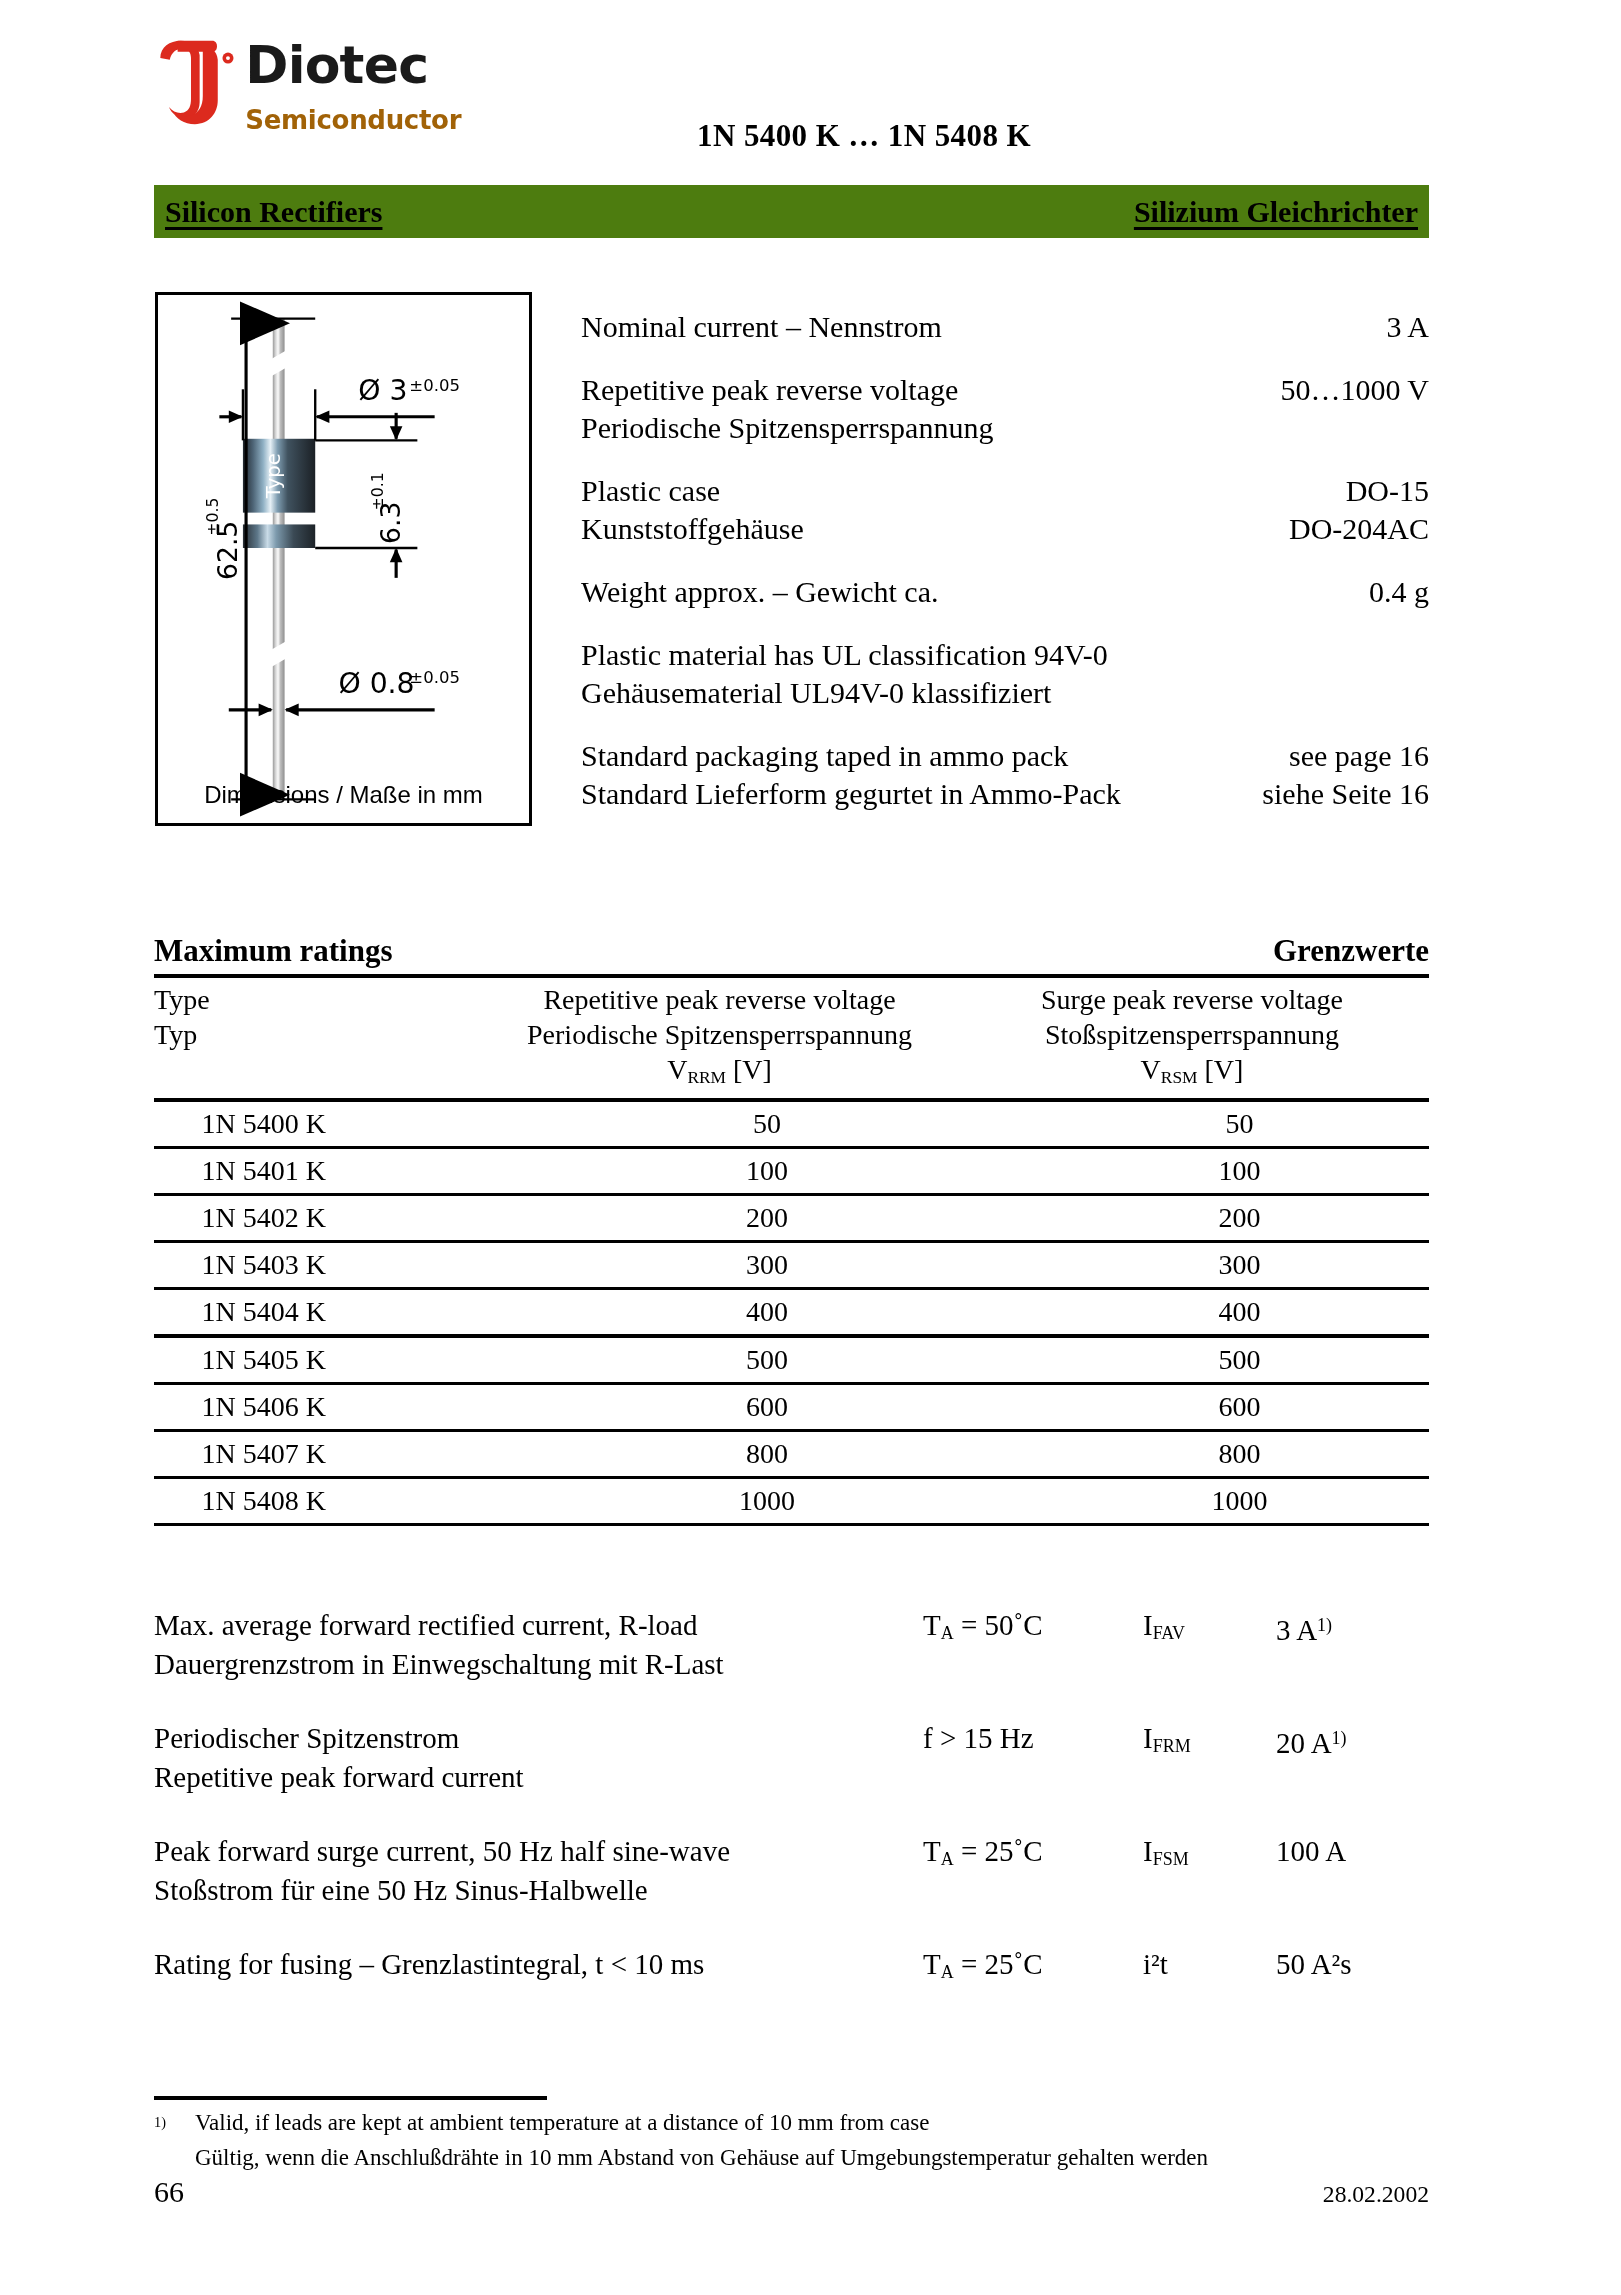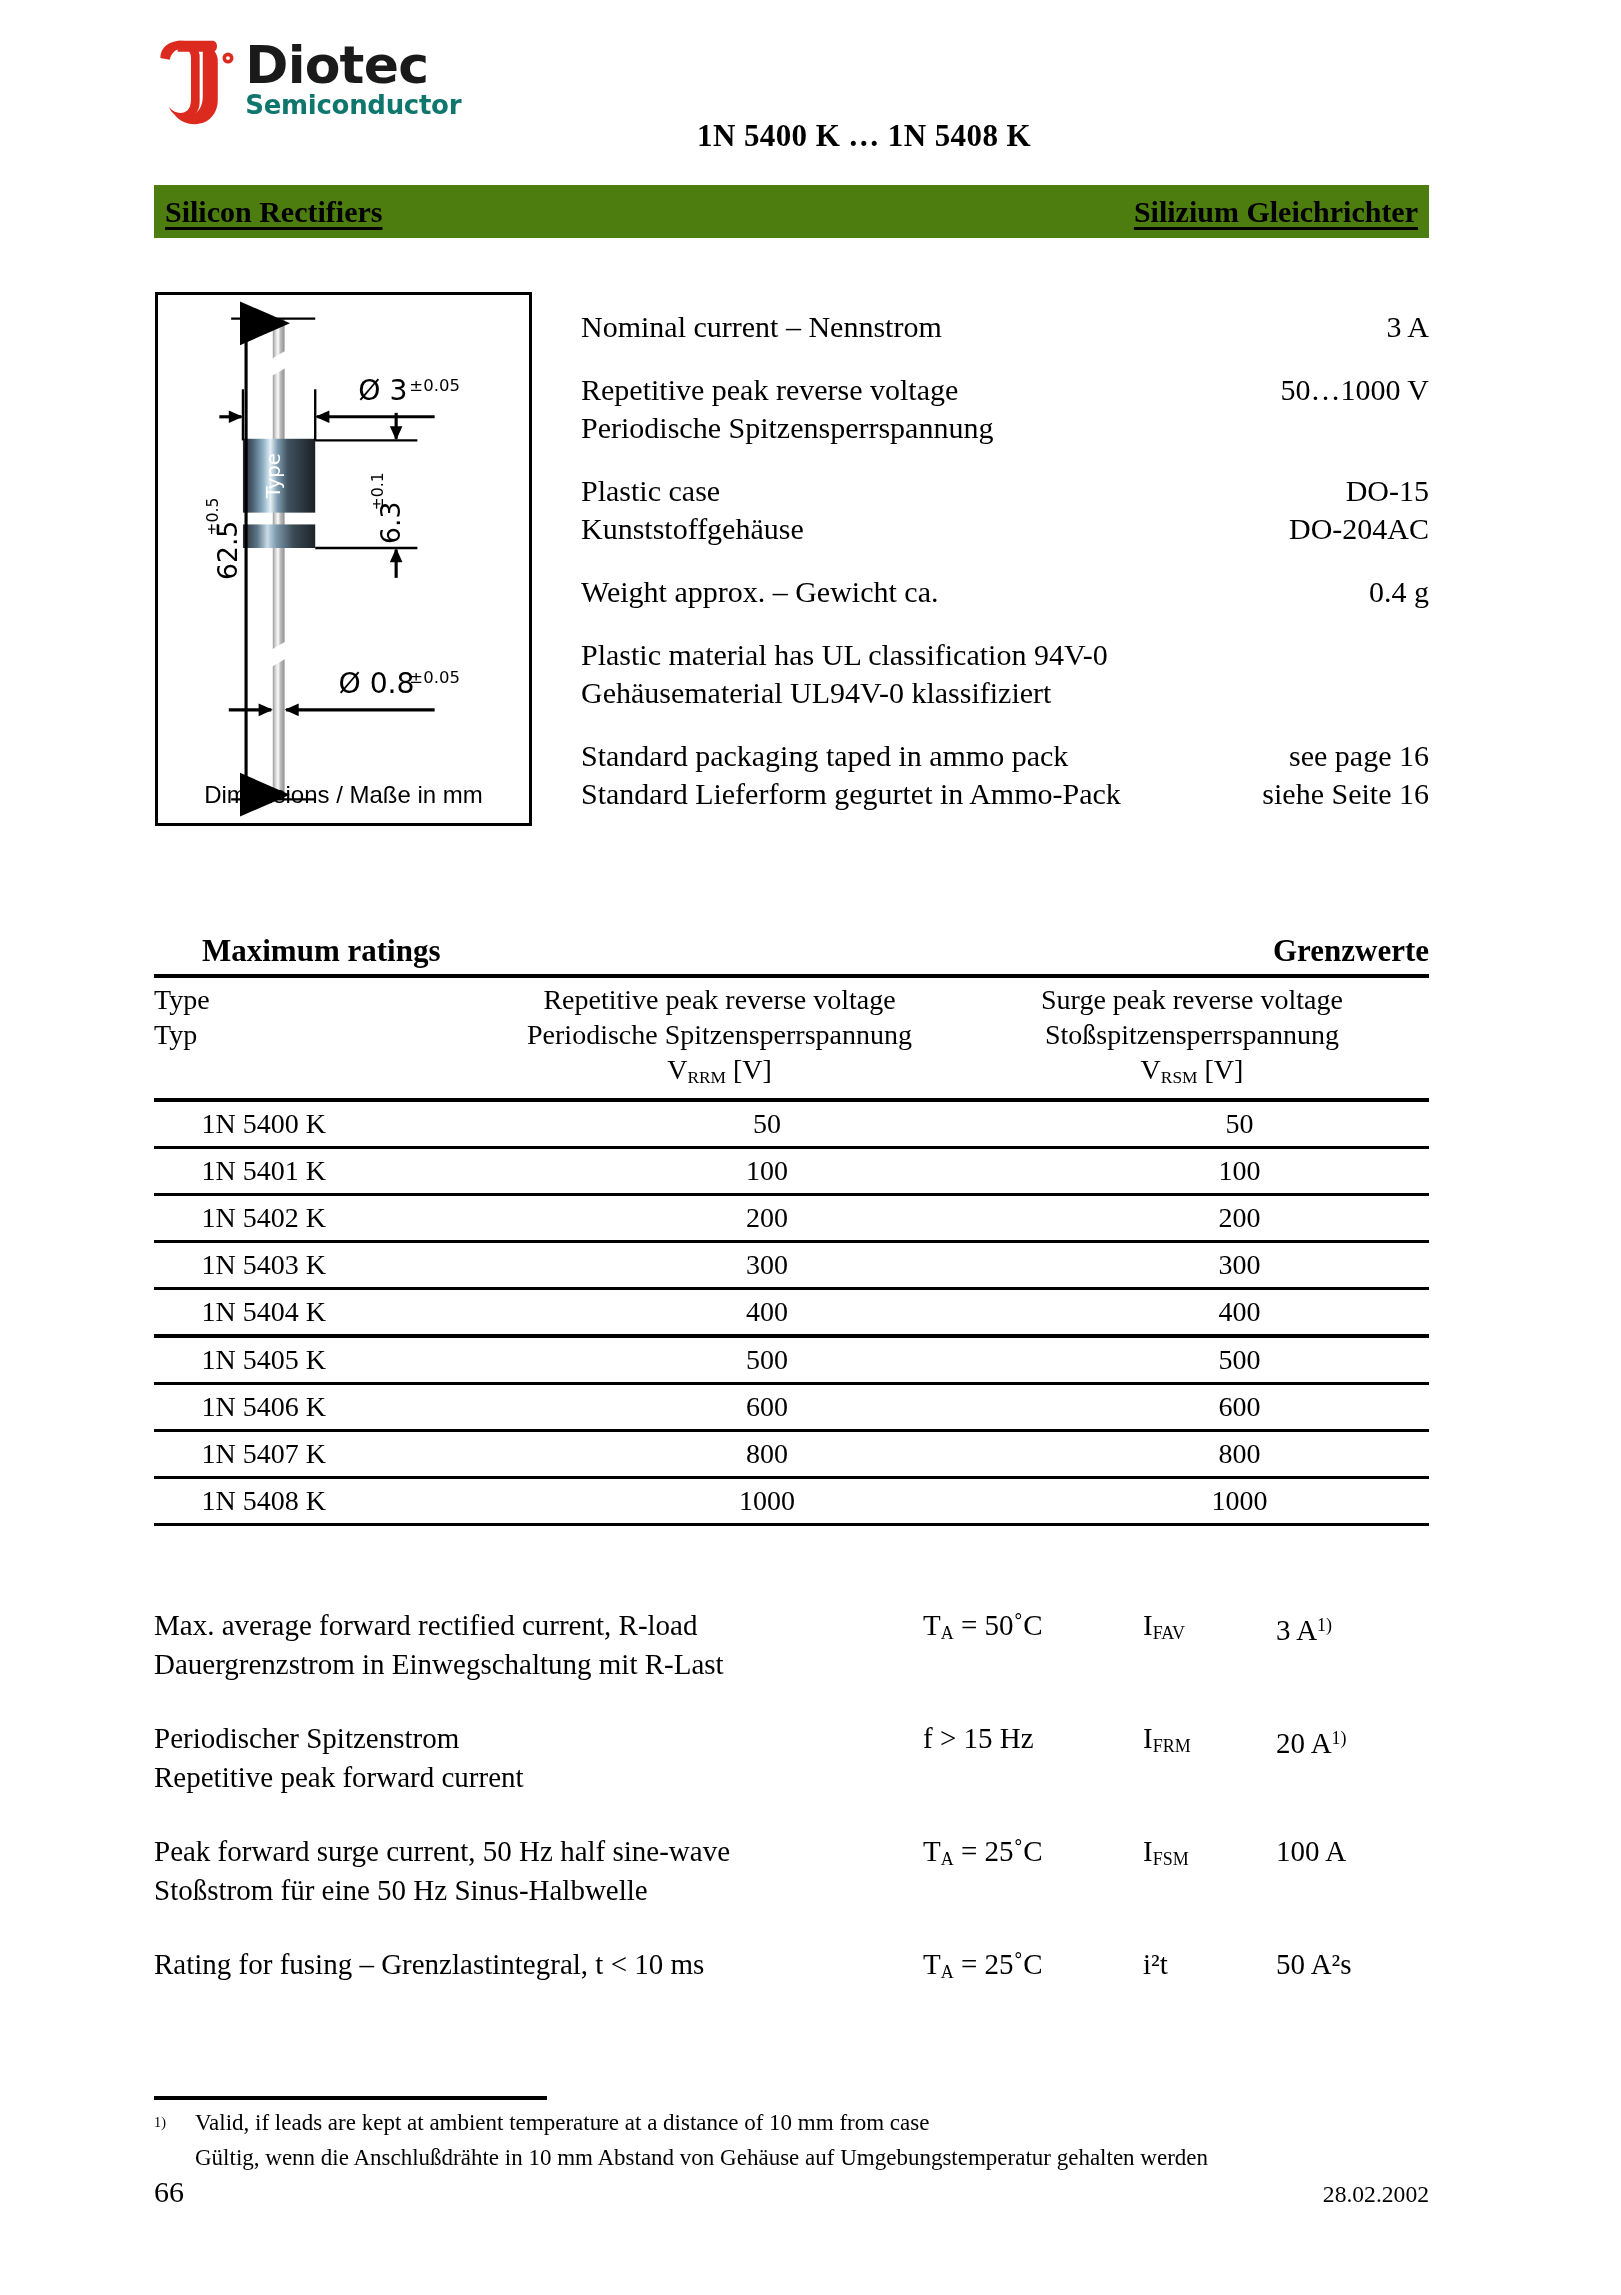--- a/index.html
+++ b/index.html
@@ -49,22 +49,22 @@
     line-height: 52px;
     letter-spacing: -0.8px;
     color: #1a1a1a;
   }
   #logo-semi {
     font-family: "DejaVu Sans", sans-serif;
     font-weight: bold;
     font-size: 26px;
     line-height: 28px;
     letter-spacing: -0.3px;
-    color: #0f766e;
-    margin-top: 0;
+    color: #a16207;
+    margin-top: 15px;
   }
   #doc-title {
     position: absolute;
     left: 408px;
     top: 82px;
     width: 604px;
     text-align: center;
     font-weight: bold;
     font-size: 31px;
     letter-spacing: 0.4px;
@@ -140,21 +140,20 @@
     top: 933px;
     width: 1275px;
   }
   #ratings-head {
     display: flex;
     justify-content: space-between;
     align-items: baseline;
     font-weight: bold;
     font-size: 31px;
     padding-bottom: 4.7px;
-    margin-left: 48px;
   }
   .rule-thick { height: 3.9px; background: #000; }
   .rule-med   { height: 3.1px; background: #000; }
 
   #col-head {
     display: flex;
     padding: 4.7px 0 3.1px 0;
   }
   #col-head .ch {
     font-size: 28px;

